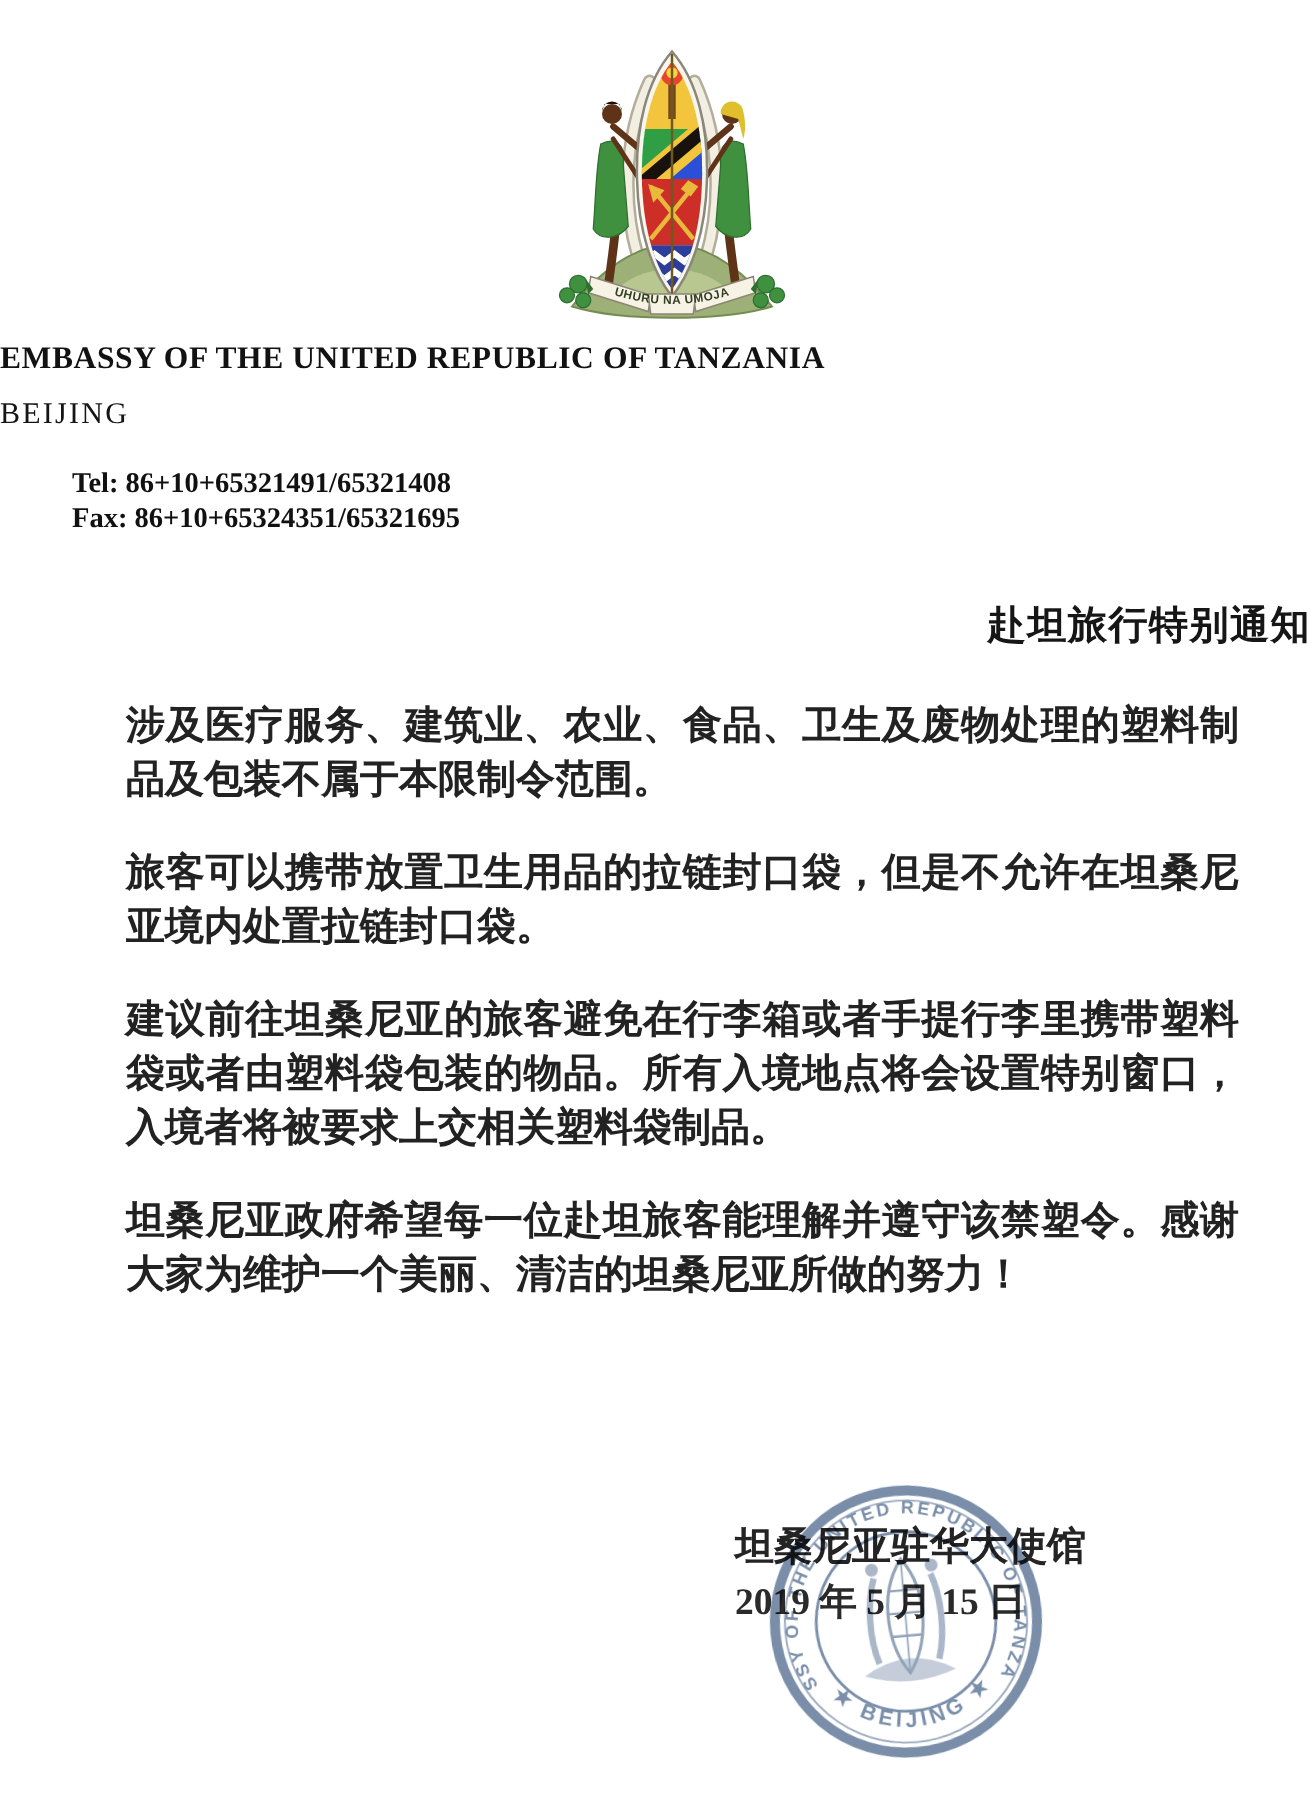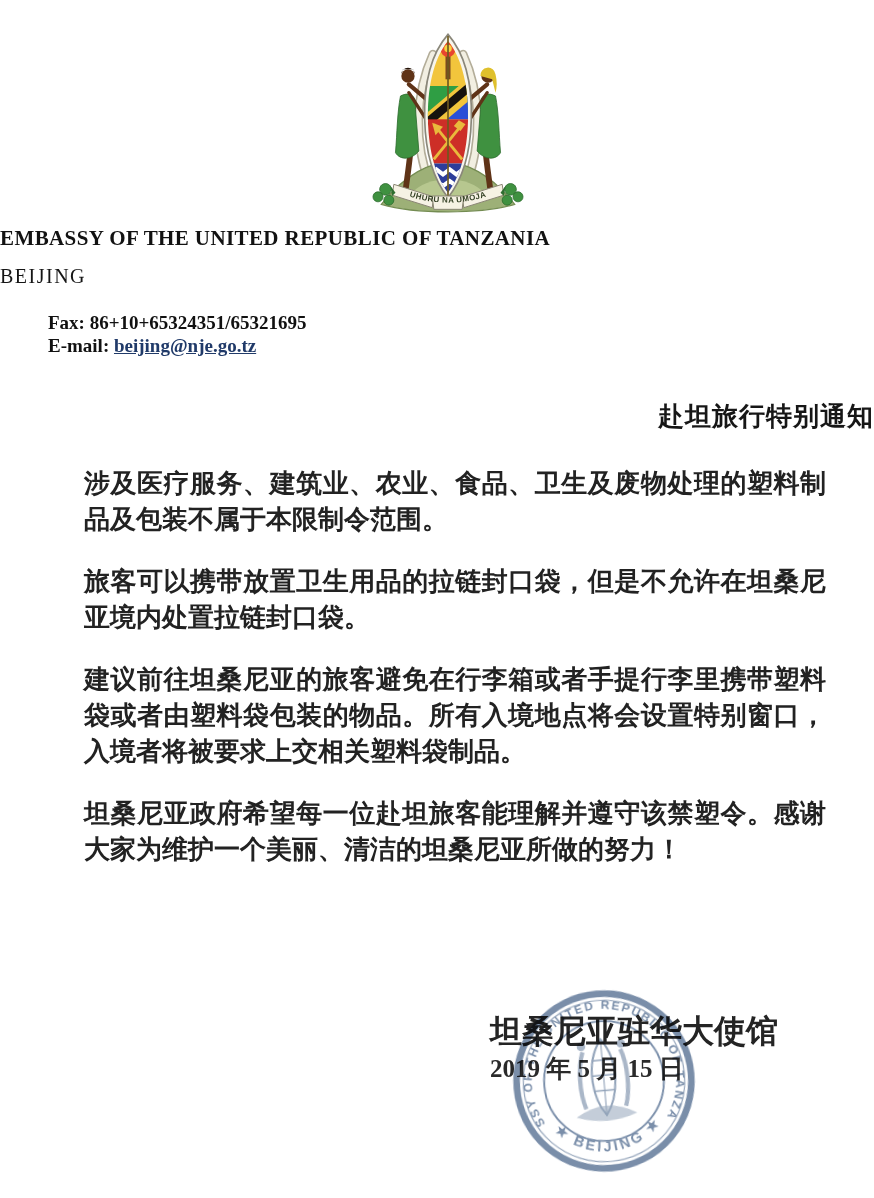--- a/index.html
+++ b/index.html
@@ -42,21 +42,21 @@
     position:absolute;left:84px;top:466px;width:742px;
   }
   .notice-body p{
     margin:0 0 26px 0;
     font-size:26px;line-height:36px;font-weight:600;
     text-align:justify;color:#222;
   }
   .signature-block{
     position:absolute;left:490px;top:1012px;line-height:38px;
   }
-  .signature-line{font-size:32px;font-weight:600;color:#242424;}
+  .signature-line{font-size:26px;font-weight:600;color:#242424;}
   .date-line{font-size:25px;font-weight:700;color:#2a2a2a;}
   
   .stamp{
     position:absolute;left:509px;top:986px;width:190px;height:190px;
     opacity:.82;mix-blend-mode:multiply;pointer-events:none;
   }
 </style>
 </head>
 <body>
 
@@ -140,22 +140,22 @@
       <text font-family="Liberation Sans, sans-serif" font-size="9.5" font-weight="bold" fill="#323f23" letter-spacing="0.5">
         <textPath href="#mottoPath" startOffset="50%" text-anchor="middle">UHURU NA UMOJA</textPath>
       </text>
     </g>
   </svg>
 
   <div class="embassy-name">EMBASSY OF THE UNITED REPUBLIC OF TANZANIA</div>
   <div class="city-name">BEIJING</div>
 
   <div class="contact-block">
+    <div>Tel: 86+10+65321491/65321408</div>
     <div>Fax: 86+10+65324351/65321695</div>
-    <div><span>E-mail: </span><a class="email-link" href="#">beijing@nje.go.tz</a></div>
   </div>
 
 
   <div class="notice-title">赴坦旅行特别通知</div>
 
   <div class="notice-body">
     <p>涉及医疗服务、建筑业、农业、食品、卫生及废物处理的塑料制品及包装不属于本限制令范围。</p>
     <p>旅客可以携带放置卫生用品的拉链封口袋，但是不允许在坦桑尼亚境内处置拉链封口袋。</p>
     <p>建议前往坦桑尼亚的旅客避免在行李箱或者手提行李里携带塑料袋或者由塑料袋包装的物品。所有入境地点将会设置特别窗口，入境者将被要求上交相关塑料袋制品。</p>
     <p>坦桑尼亚政府希望每一位赴坦旅客能理解并遵守该禁塑令。感谢大家为维护一个美丽、清洁的坦桑尼亚所做的努力！</p>

